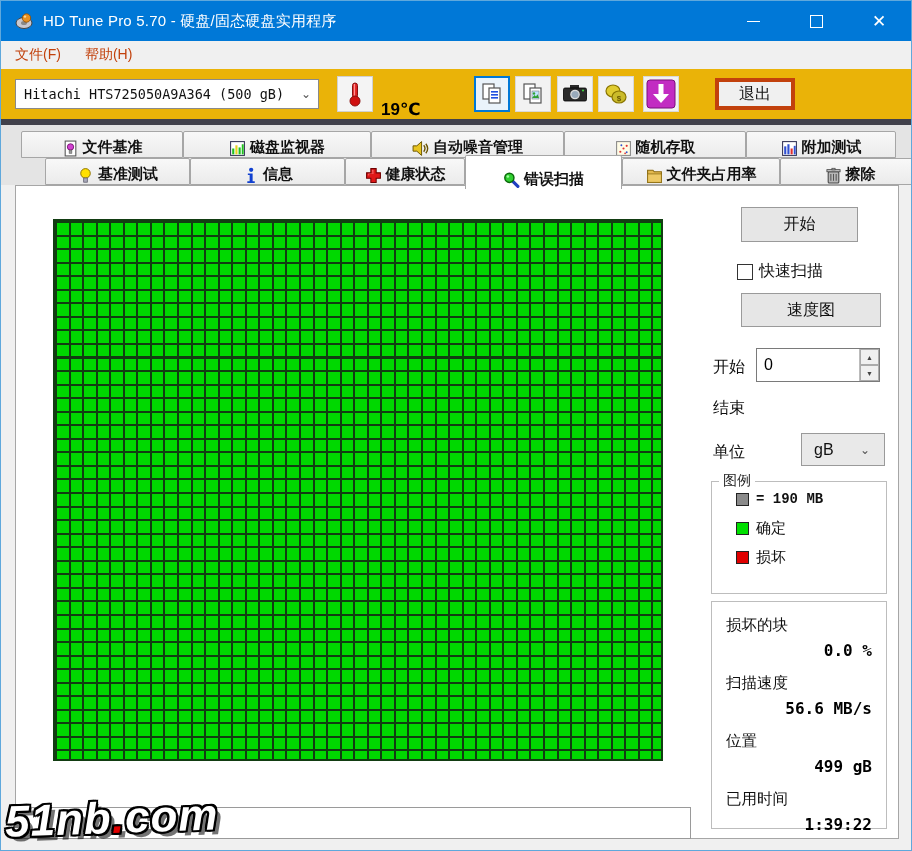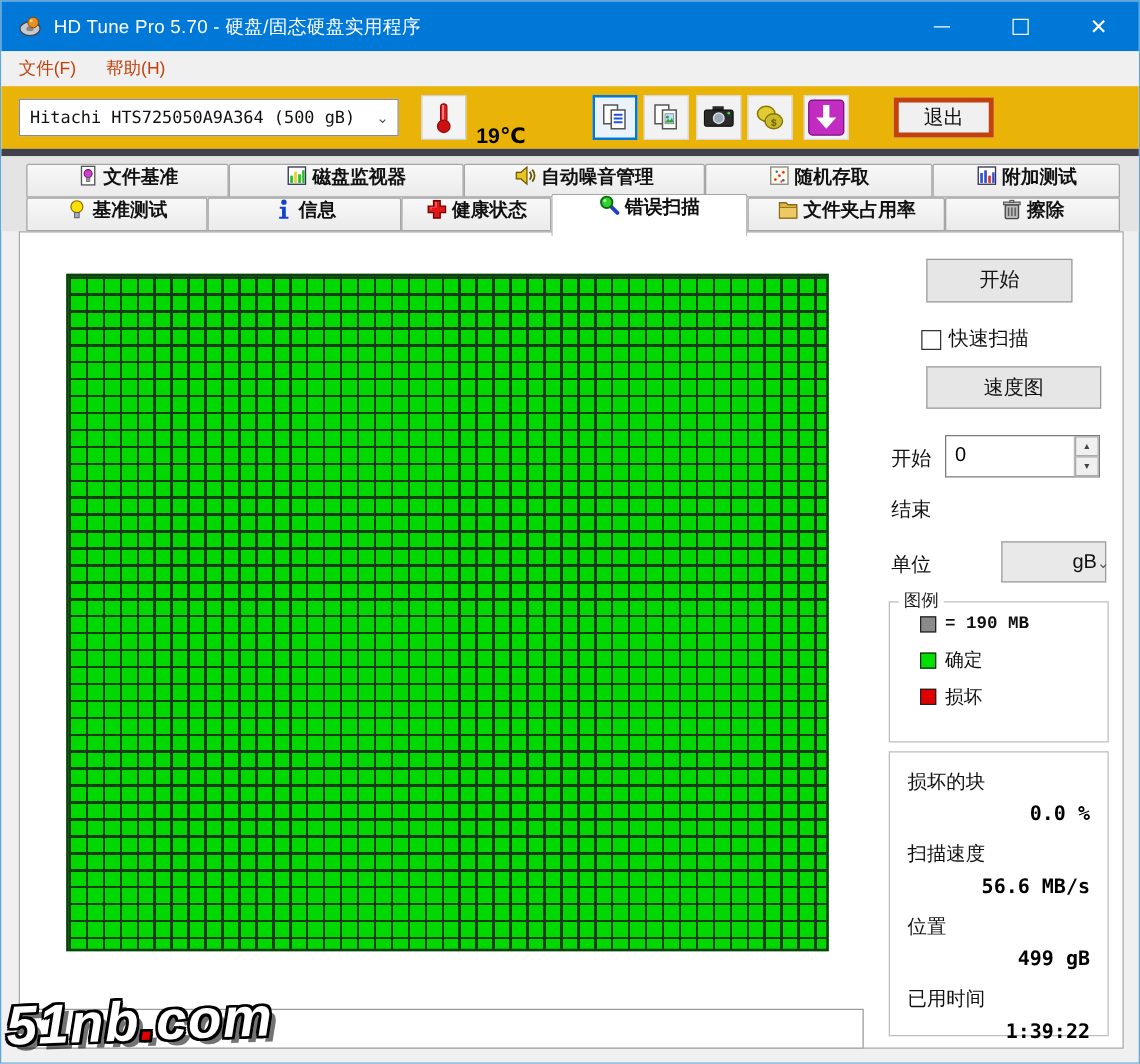--- a/index.html
+++ b/index.html
@@ -32,23 +32,23 @@
   .tool-btn{position:absolute;top:7px;width:36px;height:36px;background:#f2f2f2;border:1px solid #d8d8d8;
             display:flex;align-items:center;justify-content:center;box-sizing:border-box;}
   .tool-btn.focused{border:2px solid #0078d7;background:#eaf3fb;}
   .exit-btn{position:absolute;left:714px;top:9px;width:80px;height:32px;background:#f0f0f0;
             border:4px solid #c2410c;font-size:16px;color:#111;display:flex;align-items:center;
             justify-content:center;box-sizing:border-box;}
   .sep-band{position:absolute;left:0;top:118px;width:912px;height:6px;background:#41414b;}
   
   .tabzone{position:absolute;left:0;top:124px;width:912px;height:60px;background:#e4e4e4;}
   .tab{position:absolute;height:27px;box-sizing:border-box;border:1px solid #a6a6a6;border-radius:2px 2px 0 0;
-       background:linear-gradient(#f8f8f8,#ebebeb);display:flex;align-items:flex-start;justify-content:center;
+       background:linear-gradient(#f8f8f8,#ebebeb);display:flex;align-items:flex-end;justify-content:center;
        gap:4px;font-size:15px;font-weight:600;color:#111;}
-  .tab.r1{top:6px;} .tab.r2{top:33px;}
+  .tab.r1{top:6px;} .tab.r2{top:33px;margin-left:24px;}
   .tab.active{top:30px;height:34px;background:#fff;border-bottom:none;z-index:6;}
   .tab .ticon{width:17px;height:17px;flex:0 0 auto;}
   
   .content-panel{position:absolute;left:14px;top:184px;width:884px;height:654px;background:#fff;
                  border:1px solid #a6a6a6;box-sizing:border-box;z-index:1;}
   .scan-grid{position:absolute;left:52px;top:218px;width:610px;height:542px;box-sizing:border-box;z-index:2;}
   
   .btn{position:absolute;background:#e6e6e6;border:1px solid #9a9a9a;box-sizing:border-box;
        display:flex;align-items:center;justify-content:center;font-size:16px;color:#111;z-index:3;}
   .start-btn{left:740px;top:206px;width:117px;height:35px;}
@@ -57,21 +57,21 @@
   .chk-box{width:16px;height:16px;background:#fff;border:1px solid #333;box-sizing:border-box;}
   .chk-label{font-size:16px;color:#111;}
   .fld-label{position:absolute;font-size:16px;color:#111;z-index:3;}
   .spin{position:absolute;width:124px;height:34px;background:#fff;border:1px solid #7a7a7a;
         box-sizing:border-box;display:flex;z-index:3;}
   .spin .spin-val{flex:1;display:flex;align-items:center;padding-left:7px;font-size:16px;color:#000;}
   .spin .spin-btns{width:19px;display:flex;flex-direction:column;border-left:1px solid #bbb;}
   .spin .sb{flex:1;background:#f0f0f0;border:1px solid #ababab;box-sizing:border-box;display:flex;
             align-items:center;justify-content:center;font-size:7px;color:#444;}
   .unit-select{position:absolute;left:800px;top:432px;width:84px;height:33px;background:#e9e9e9;
-        border:1px solid #9a9a9a;box-sizing:border-box;display:flex;align-items:center;z-index:3;padding-left:44px;}
+        border:1px solid #9a9a9a;box-sizing:border-box;display:flex;align-items:center;z-index:3;}
   .unit-select .sel-val{flex:1;padding-left:12px;font-size:16px;color:#111;}
   .unit-select .chev{width:24px;color:#555;font-size:12px;}
   
   .groupbox{position:absolute;border:1px solid #bdbdbd;background:#fff;box-sizing:border-box;z-index:3;}
   .legend-box{left:710px;top:480px;width:176px;height:113px;}
   .stats-box{left:710px;top:600px;width:176px;height:228px;}
   .gb-title{position:absolute;top:-10px;left:7px;background:#fff;padding:0 4px;font-size:14px;color:#222;}
   .legend-row{display:flex;align-items:center;gap:7px;margin:9px 0 0 24px;}
   .swatch{width:13px;height:13px;border:1px solid #222;box-sizing:border-box;}
   .legend-text{font-size:15px;color:#111;}

